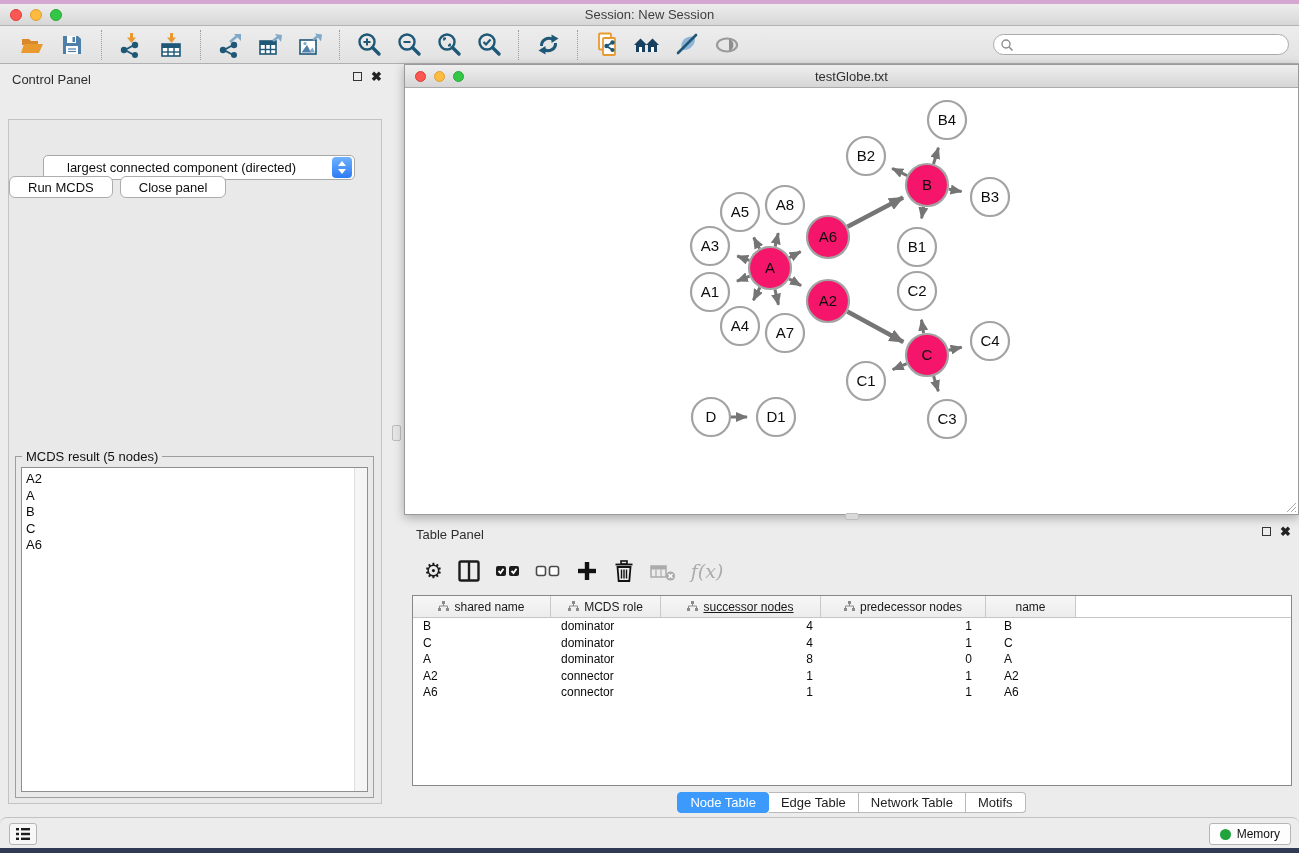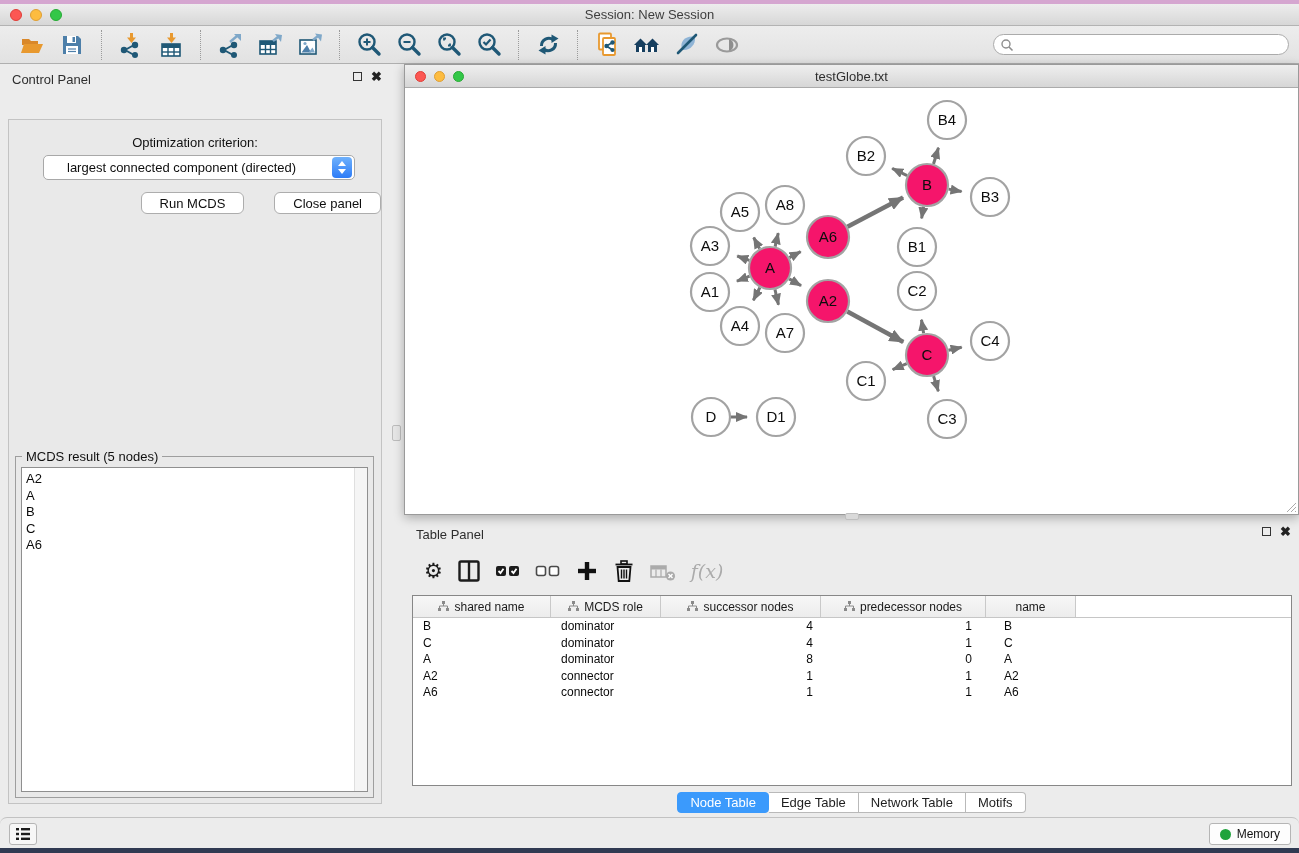--- a/index.html
+++ b/index.html
@@ -52,21 +52,21 @@
   #cp-content { position:absolute; left:8px; right:8px; top:55px; bottom:13px;
     background:#E9E9E9; border:1px solid #C3C3C3; }
   #opt-label { position:absolute; top:15px; left:0; right:0; text-align:center; font-size:13px; color:#101010; }
   #criterion-select { position:absolute; top:35px; left:34px; right:26px; height:25px;
     background:#FFFFFF; border:1px solid #A8A8A8; border-radius:5px; display:flex; align-items:center; }
   #criterion-select .sel-text { flex:1; font-size:13px; padding-left:15px; color:#0E0E0E; white-space:nowrap;margin-left:8px; }
   .stepper { width:20px; height:21px; margin-right:2px; border-radius:4px;
     background:linear-gradient(#6FB1FC,#2D7CF7); display:flex; flex-direction:column;
     align-items:center; justify-content:center; gap:1px; }
   .stepper svg { display:block; }
-  .cp-buttons { position:absolute; top:72px; left:0; right:0; display:flex; justify-content:flex-end; gap:30px; }
+  .cp-buttons { position:absolute; top:56px; left:0; right:0; display:flex; justify-content:flex-start; gap:7px; }
   .mac-btn { background:#FFFFFF; border:1px solid #ADADAD; border-radius:6px; font-size:13px;
     color:#0E0E0E; padding:3px 18px; height:22px; display:flex; align-items:center; font-family:"Liberation Sans",sans-serif; }
 
   #result-group { position:absolute; left:6px; right:7px; top:336px; bottom:5px; border:1px solid #9E9E9E; }
   #result-title { position:absolute; top:-8px; left:6px; background:#E9E9E9; padding:0 4px; font-size:13px; color:#101010; }
   #result-list { position:absolute; left:5px; right:5px; top:10px; bottom:5px; background:#FFFFFF; border:1px solid #8F8F8F; }
   #result-items { padding:3px 0 0 4px; font-size:13px; color:#0A0A0A; }
   #result-items div { line-height:16.5px; }
   #result-scroll { position:absolute; right:0; top:0; bottom:0; width:13px; background:#F5F5F5; border-left:1px solid #DFDFDF; }
 
@@ -291,21 +291,20 @@
 
   <div id="main">
 
     <div id="control-panel">
       <div class="panel-title">Control Panel</div>
       <div class="panel-icons">
         <span class="float-ico"></span>
         <span class="close-ico">✖</span>
       </div>
       <div id="cp-content">
-        <div id="opt-label">Optimization criterion:</div>
         <div id="criterion-select">
           <span class="sel-text">largest connected component (directed)</span>
           <span class="stepper">
             <svg width="10" height="6" viewBox="0 0 10 6">
                 <polygon points="5,0 9,5 1,5" fill="#FFFFFF"></polygon>
               </svg>
             <svg width="10" height="6" viewBox="0 0 10 6">
                 <polygon points="1,1 9,1 5,6" fill="#FFFFFF"></polygon>
               </svg>
           </span>
@@ -541,21 +540,21 @@
             </div>
             <div class="th-cell" style="width: 110px;">
               <svg width="11" height="11" viewBox="0 0 11 11">
                 <rect x="4" y="0" width="3" height="3" fill="#8A8A8A"></rect>
                 <rect x="0" y="7" width="3" height="3" fill="#8A8A8A"></rect>
                 <rect x="8" y="7" width="3" height="3" fill="#8A8A8A"></rect>
                 <path d="M5.5,3 v2 M1.5,7 v-2 h8 v2" fill="none" stroke="#8A8A8A" stroke-width="1"></path>
               </svg>
               <span>MCDS role</span>
             </div>
-            <div class="th-cell" style="width: 160px;">
+            <div class="th-cell" style="width: 160px; text-decoration: underline;">
               <svg width="11" height="11" viewBox="0 0 11 11">
                 <rect x="4" y="0" width="3" height="3" fill="#8A8A8A"></rect>
                 <rect x="0" y="7" width="3" height="3" fill="#8A8A8A"></rect>
                 <rect x="8" y="7" width="3" height="3" fill="#8A8A8A"></rect>
                 <path d="M5.5,3 v2 M1.5,7 v-2 h8 v2" fill="none" stroke="#8A8A8A" stroke-width="1"></path>
               </svg>
               <span>successor nodes</span>
             </div>
             <div class="th-cell" style="width: 165px; align-items: center;">
               <svg width="11" height="11" viewBox="0 0 11 11">

